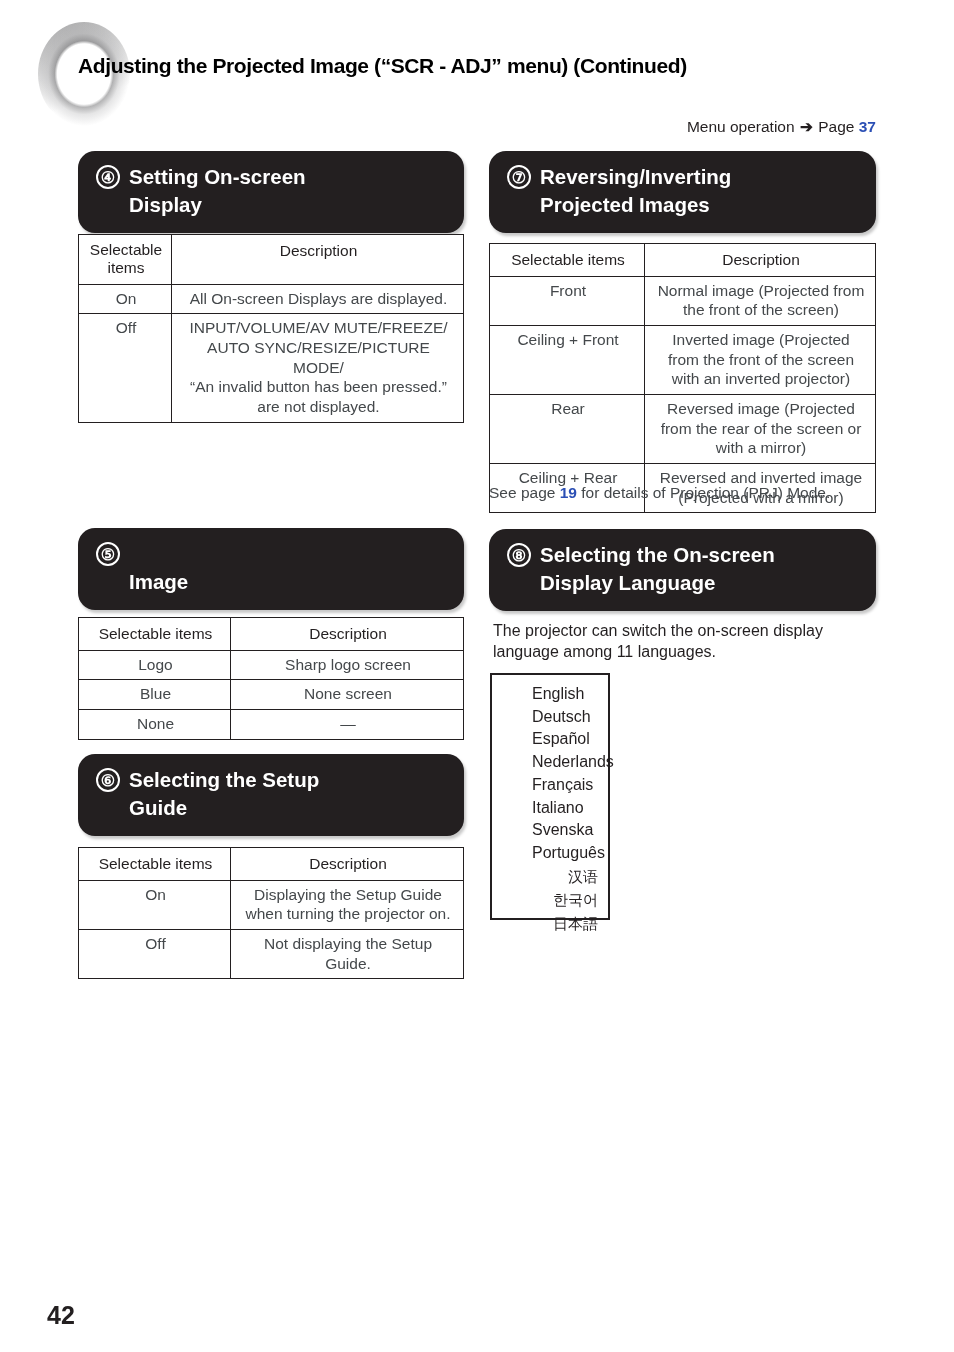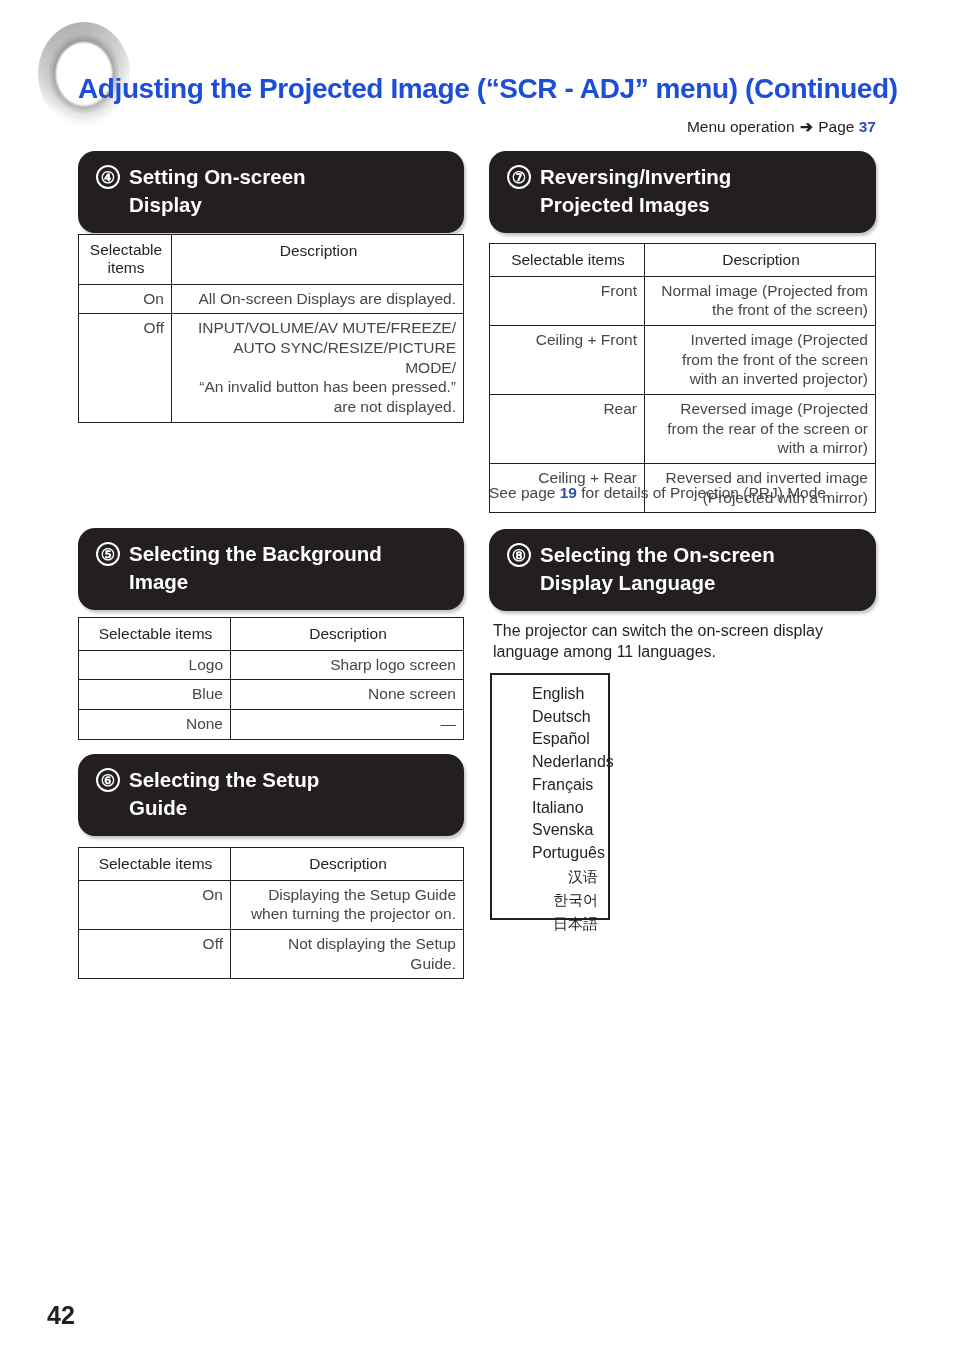--- a/index.html
+++ b/index.html
@@ -28,26 +28,26 @@
     left: 38px; top: 22px;
     width: 92px; height: 104px;
     border-radius: 50%;
     background:
       radial-gradient(closest-side at 50% 50%, #ffffff 0 58%, rgba(120,120,122,0.55) 64%, rgba(170,170,172,0.30) 78%, rgba(255,255,255,0) 100%),
       linear-gradient(160deg, rgba(90,90,92,0.55), rgba(255,255,255,0) 70%);
     pointer-events: none;
   }
   .page-title {
     position: absolute;
-    left: 78px; top: 73px;
+    left: 78px; top: 54px;
     width: 830px;
-    font-size: 28px;
+    font-size: 21px;
     font-weight: bold;
     letter-spacing: -0.4px;
-    color: #1d4ed8;
+    color: #000000;
     white-space: nowrap;
   }
   .menu-op {
     position: absolute;
     right: 78px; top: 118px;
     font-size: 15.5px;
     color: #231f20;
     white-space: nowrap;
   }
   .menu-op .arrow { font-weight: bold; padding: 0 1px; }
@@ -97,21 +97,21 @@
     table-layout: fixed;
     background: #ffffff;
   }
   table.sel-table th,
   table.sel-table td {
     border: 1.6px solid #231f20;
     padding: 4px 7px 5px 9px;
     font-size: 15.5px;
     line-height: 1.27;
     vertical-align: top;
-    text-align: right;
+    text-align: center;
     color: #44484b;
     font-weight: normal;
   }
   table.sel-table thead th {
     text-align: center;
     color: #231f20;
     padding-top: 6px;
     padding-bottom: 6px;
   }
   .tbl-wrap { position: absolute; }
@@ -201,21 +201,21 @@
 are not displayed.</td>
       </tr>
     </tbody>
   </table>
 </div>
 
 <div class="sec" style="left:78px; top:528px; width:386px;">
   <div class="sec-pill">
     <span class="sec-num">⑤</span>
     <span class="sec-title">
-      <span>Selecting the Background</span><br>
+      <br>
       <span>Image</span>
     </span>
   </div>
 </div>
 
 <div class="tbl-wrap" style="left:78px; top:617px; width:386px;">
   <table class="sel-table">
     <colgroup>
         <col style="width:152px">
         <col>

